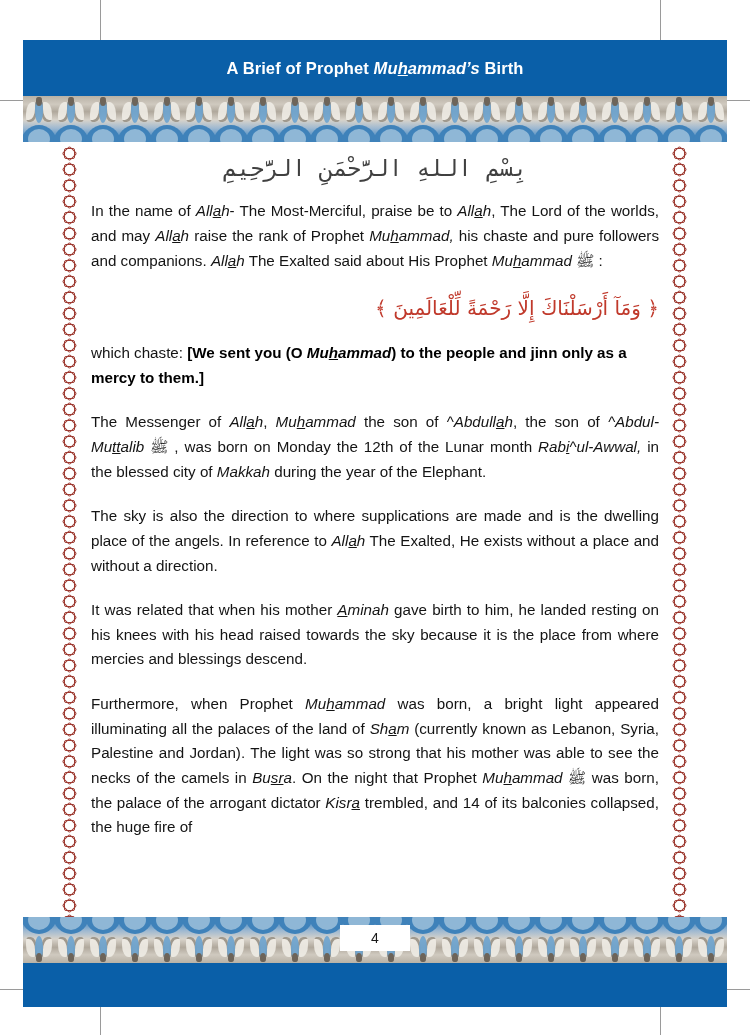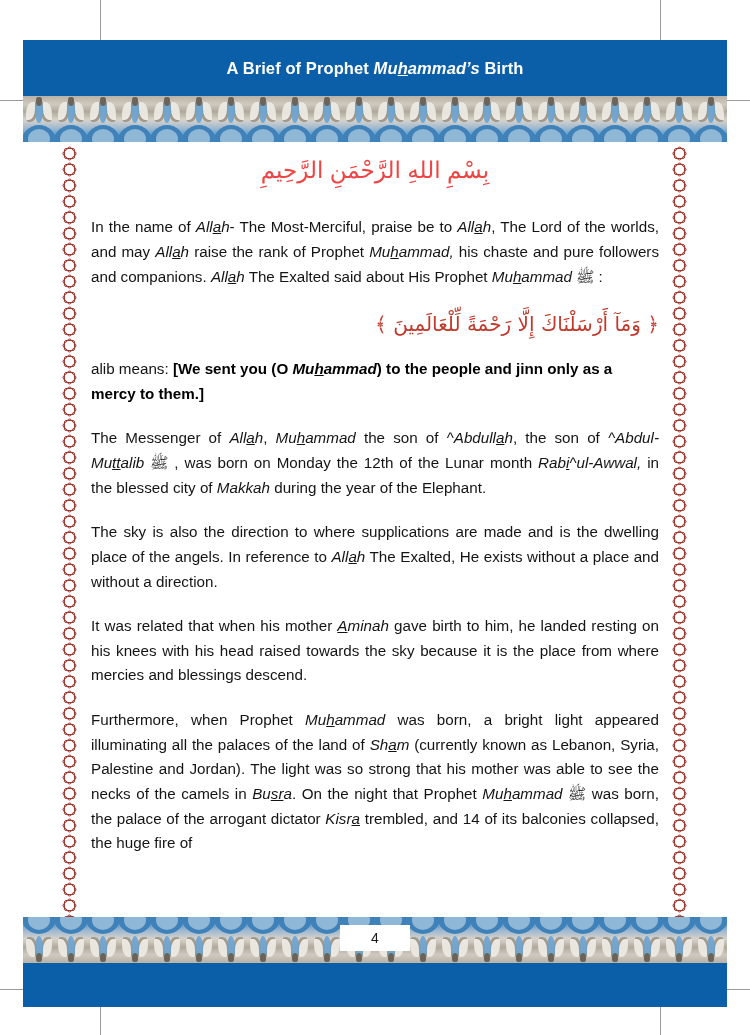--- a/index.html
+++ b/index.html
@@ -199,24 +199,24 @@
   .content {
     position: absolute;
     left: 68px;
     top: 118px;
     width: 568px;
   }
 
   .basmala {
     text-align: center;
     font-size: 23px;
-    color: #ef4444;
+    color: #404040;
     line-height: 1.1;
-    margin-bottom: 32px;
-    font-family: Liberation Sans, sans-serif;
+    margin-bottom: 16px;
+    font-family: Liberation Mono, monospace;
     direction: rtl;
   }
 
   p.body {
     margin: 11px 0 20px 0;
     font-size: 15.2px;
     line-height: 1.62;
     color: #141414;
     text-align: justify;
     text-justify: inter-word;
@@ -580,21 +580,21 @@
     </div>
 
   <div class="content">
 
     <div class="basmala">بِسْمِ اللهِ الرَّحْمَنِ الرَّحِيمِ</div>
 
     <p class="body"><span>In the name of </span><i class="tr"><span>All</span><span class="u">a</span><span>h</span></i><span>- The Most-Merciful, praise be to </span><i class="tr"><span>All</span><span class="u">a</span><span>h</span></i><span>, The Lord of the worlds, and may </span><i class="tr"><span>All</span><span class="u">a</span><span>h</span></i><span> raise the rank of Prophet </span><i class="tr"><span>Mu</span><span class="u">h</span><span>ammad,</span></i><span> his chaste and pure followers and companions. </span><i class="tr"><span>All</span><span class="u">a</span><span>h</span></i><span> The Exalted said about His Prophet </span><i class="tr"><span>Mu</span><span class="u">h</span><span>ammad</span></i> <span class="sym">ﷺ</span><span> :</span></p>
 
     <div class="ayah">﴿ وَمَآ أَرْسَلْنَاكَ إِلَّا رَحْمَةً لِّلْعَالَمِينَ ﴾</div>
 
-    <p class="trans"><span>alib means: </span><span class="red"><span>[We sent you (O </span><i class="tr"><span>Mu</span><span class="u">h</span><span>ammad</span></i><span>) to the people and jinn only as a mercy to them.]</span></span></p>
+    <p class="trans"><span>which chaste: </span><span class="red"><span>[We sent you (O </span><i class="tr"><span>Mu</span><span class="u">h</span><span>ammad</span></i><span>) to the people and jinn only as a mercy to them.]</span></span></p>
 
     <p class="body"><span>The Messenger of </span><i class="tr"><span>All</span><span class="u">a</span><span>h</span></i><span>, </span><i class="tr"><span>Mu</span><span class="u">h</span><span>ammad</span></i><span> the son of ^</span><i class="tr"><span>Abdull</span><span class="u">a</span><span>h</span></i><span>, the son of </span><i class="tr"><span>^Abdul-Mu</span><span class="u">tt</span><span>alib</span></i> <span class="sym">ﷺ</span><span> , was born on Monday the 12th of the Lunar month </span><i class="tr"><span>Rab</span><span class="u">i</span><span>^ul-Awwal,</span></i><span> in the blessed city of </span><i class="tr">Makkah</i><span> during the year of the Elephant.</span></p>
 
     <p class="body"><span>The sky is also the direction to where supplications are made and is the dwelling place of the angels. In reference to </span><i class="tr"><span>All</span><span class="u">a</span><span>h</span></i><span> The Exalted, He exists without a place and without a direction.</span></p>
 
     <p class="body"><span>It was related that when his mother </span><i class="tr"><span class="u">A</span><span>minah</span></i><span> gave birth to him, he landed resting on his knees with his head raised towards the sky because it is the place from where mercies and blessings descend.</span></p>
 
     <p class="body last"><span>Furthermore, when Prophet </span><i class="tr"><span>Mu</span><span class="u">h</span><span>ammad</span></i><span> was born, a bright light appeared illuminating all the palaces of the land of </span><i class="tr"><span>Sh</span><span class="u">a</span><span>m</span></i><span> (currently known as Lebanon, Syria, Palestine and Jordan). The light was so strong that his mother was able to see the necks of the camels in </span><i class="tr"><span>Bu</span><span class="u">sr</span><span>a</span></i><span>. On the night that Prophet </span><i class="tr"><span>Mu</span><span class="u">h</span><span>ammad</span></i> <span class="sym">ﷺ</span><span> was born, the palace of the arrogant dictator </span><i class="tr"><span>Kisr</span><span class="u">a</span></i><span> trembled, and 14 of its balconies collapsed, the huge fire of</span></p>
 
   </div>

